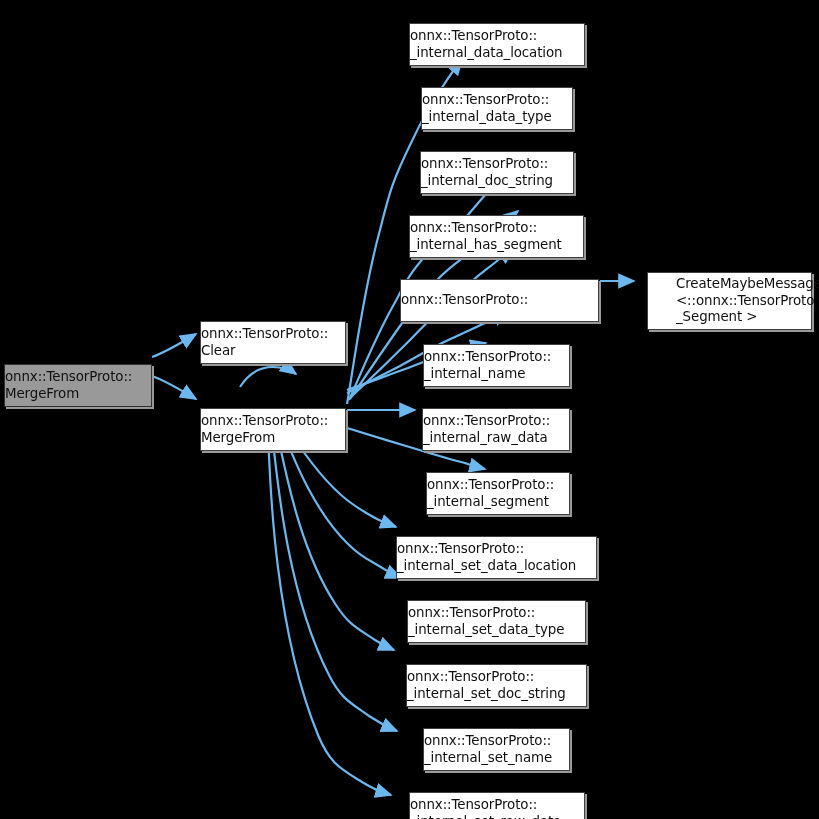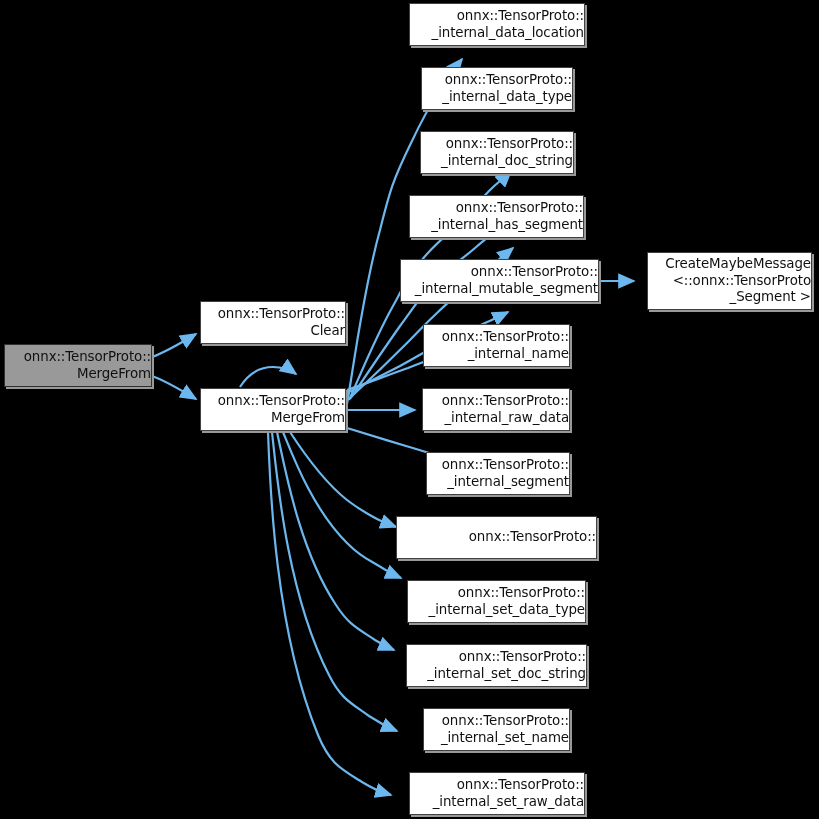--- a/index.html
+++ b/index.html
@@ -24,30 +24,31 @@
     display: block;
   }
   .node-box {
     position: absolute;
     box-sizing: border-box;
     background: #ffffff;
     border: 1px solid #404040;
     box-shadow: 2px 2px 0 0 #999999;
     display: flex;
     flex-direction: column;
-    align-items: flex-end;
+    align-items: flex-start;
     justify-content: center;
     text-align: center;
     color: #101010;
     font-family: "DejaVu Sans", sans-serif;
     font-size: 13.4px;
     line-height: 16.5px;
     letter-spacing: -0.1px;
     white-space: nowrap;
     z-index: 5;
+    margin-top: 20px;
   }
   .node-box.highlight {
     background: #999999;
     border: 1px solid #303030;
   }
   .node-line {
     display: block;
   }
 </style>
 </head>
@@ -106,41 +107,41 @@
       <div class="node-box" style="left: 420px; top: 131px; width: 154px; height: 43px;">
         <span class="node-line">onnx::TensorProto::</span>
         <span class="node-line">_internal_doc_string</span>
       </div>
       <div class="node-box" style="left: 409px; top: 195px; width: 175px; height: 43px;">
         <span class="node-line">onnx::TensorProto::</span>
         <span class="node-line">_internal_has_segment</span>
       </div>
       <div class="node-box" style="left: 400px; top: 259px; width: 199px; height: 43px;">
         <span class="node-line">onnx::TensorProto::</span>
-        <span class="node-line">_internal_mutable_segment</span>
       </div>
-      <div class="node-box" style="left: 647px; top: 252px; width: 165px; height: 58px;">
+      <div class="node-box" style="left: 647px; top: 252px; width: 165px; height: 58px; padding-left: 28px;">
         <span class="node-line">CreateMaybeMessage</span>
         <span class="node-line">&lt;::onnx::TensorProto</span>
         <span class="node-line">_Segment &gt;</span>
       </div>
       <div class="node-box" style="left: 423px; top: 324px; width: 147px; height: 43px;">
         <span class="node-line">onnx::TensorProto::</span>
         <span class="node-line">_internal_name</span>
       </div>
       <div class="node-box" style="left: 422px; top: 388px; width: 148px; height: 43px;">
         <span class="node-line">onnx::TensorProto::</span>
         <span class="node-line">_internal_raw_data</span>
       </div>
       <div class="node-box" style="left: 426px; top: 452px; width: 144px; height: 43px;">
         <span class="node-line">onnx::TensorProto::</span>
         <span class="node-line">_internal_segment</span>
       </div>
       <div class="node-box" style="left: 396px; top: 516px; width: 201px; height: 43px;">
         <span class="node-line">onnx::TensorProto::</span>
+        <span class="node-line">_internal_set_data_location</span>
       </div>
       <div class="node-box" style="left: 407px; top: 580px; width: 179px; height: 43px;">
         <span class="node-line">onnx::TensorProto::</span>
         <span class="node-line">_internal_set_data_type</span>
       </div>
       <div class="node-box" style="left: 406px; top: 644px; width: 181px; height: 43px;">
         <span class="node-line">onnx::TensorProto::</span>
         <span class="node-line">_internal_set_doc_string</span>
       </div>
       <div class="node-box" style="left: 423px; top: 708px; width: 147px; height: 43px;">

